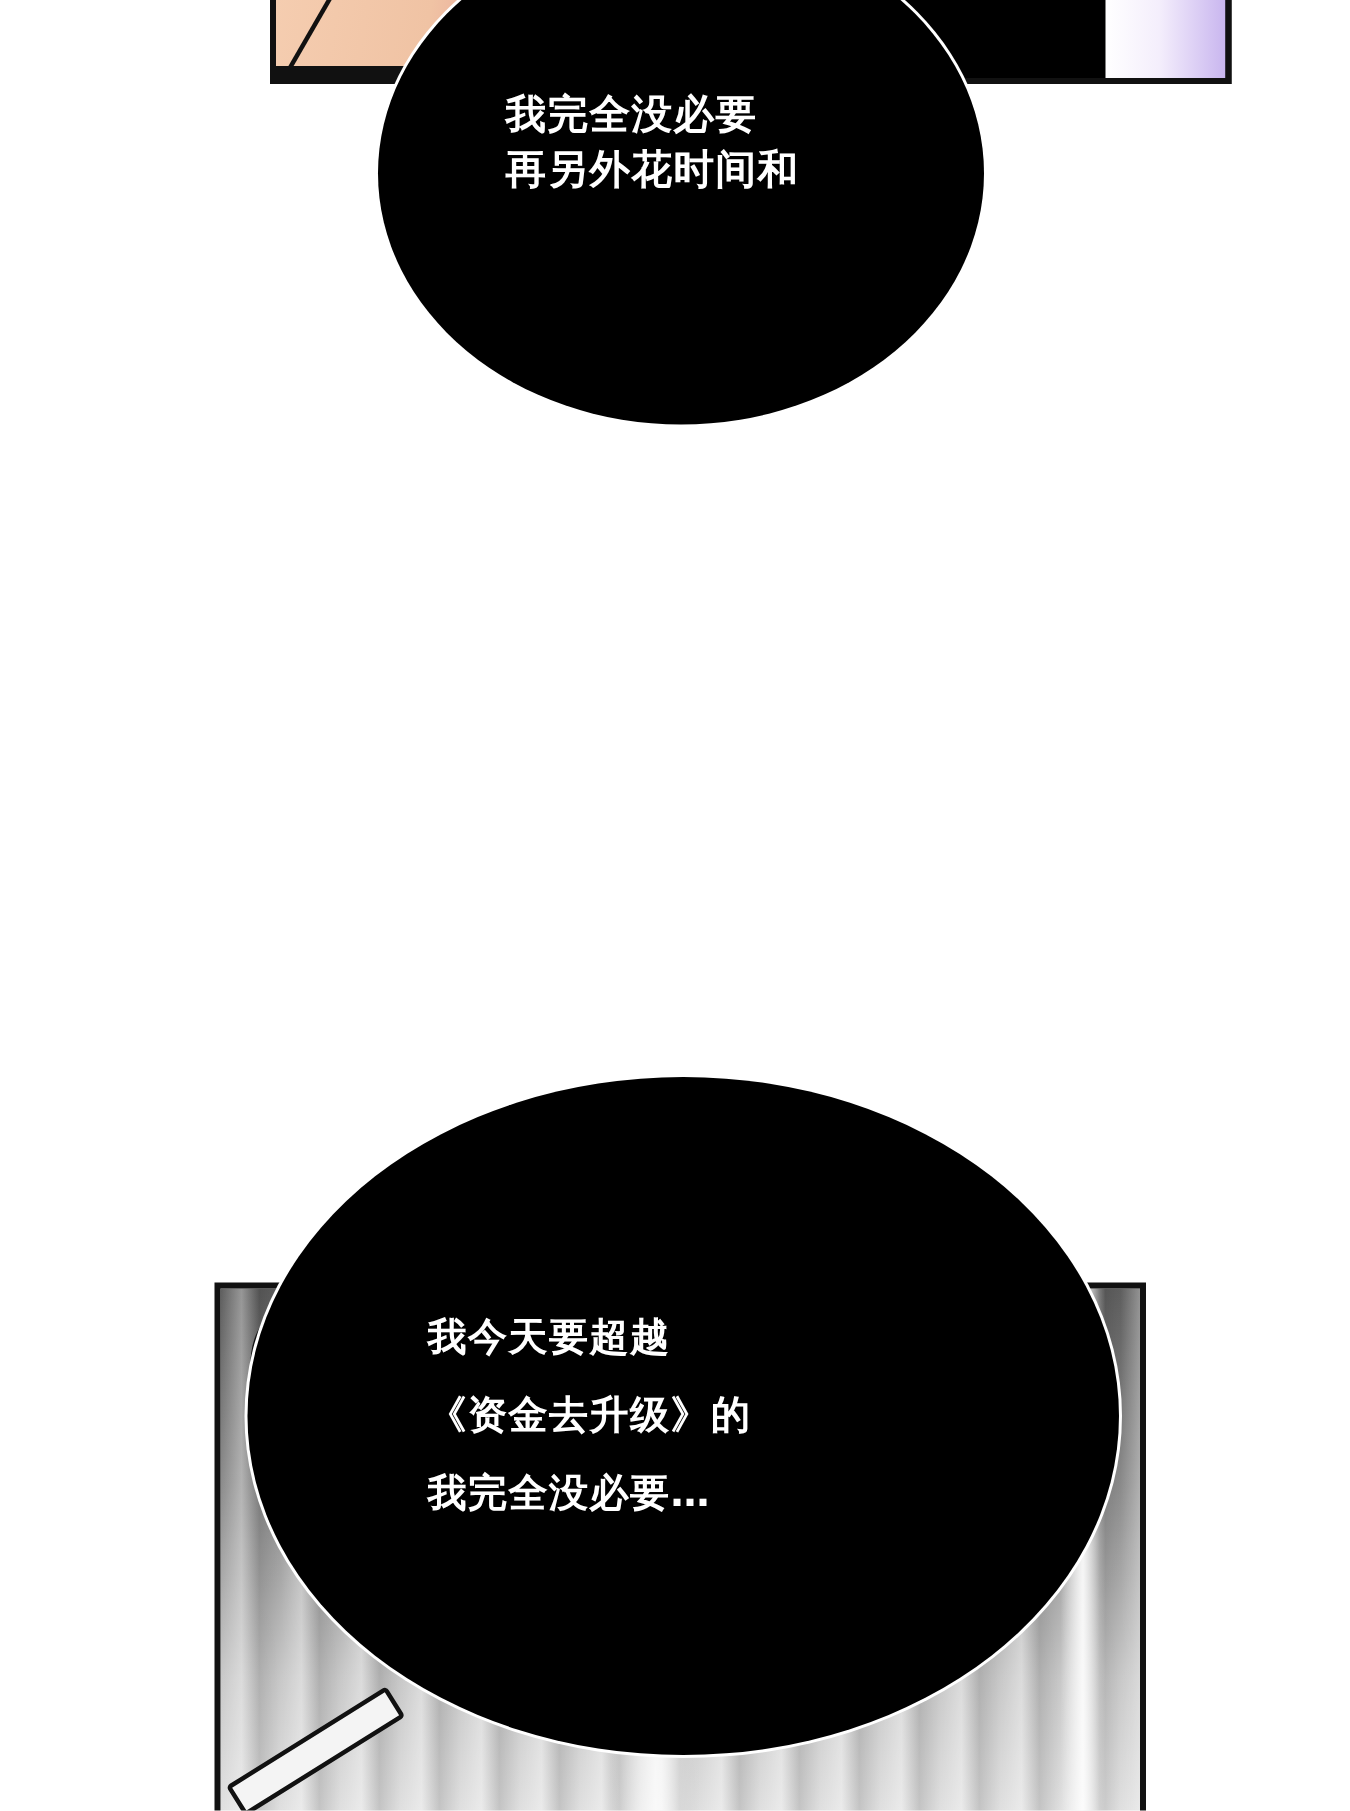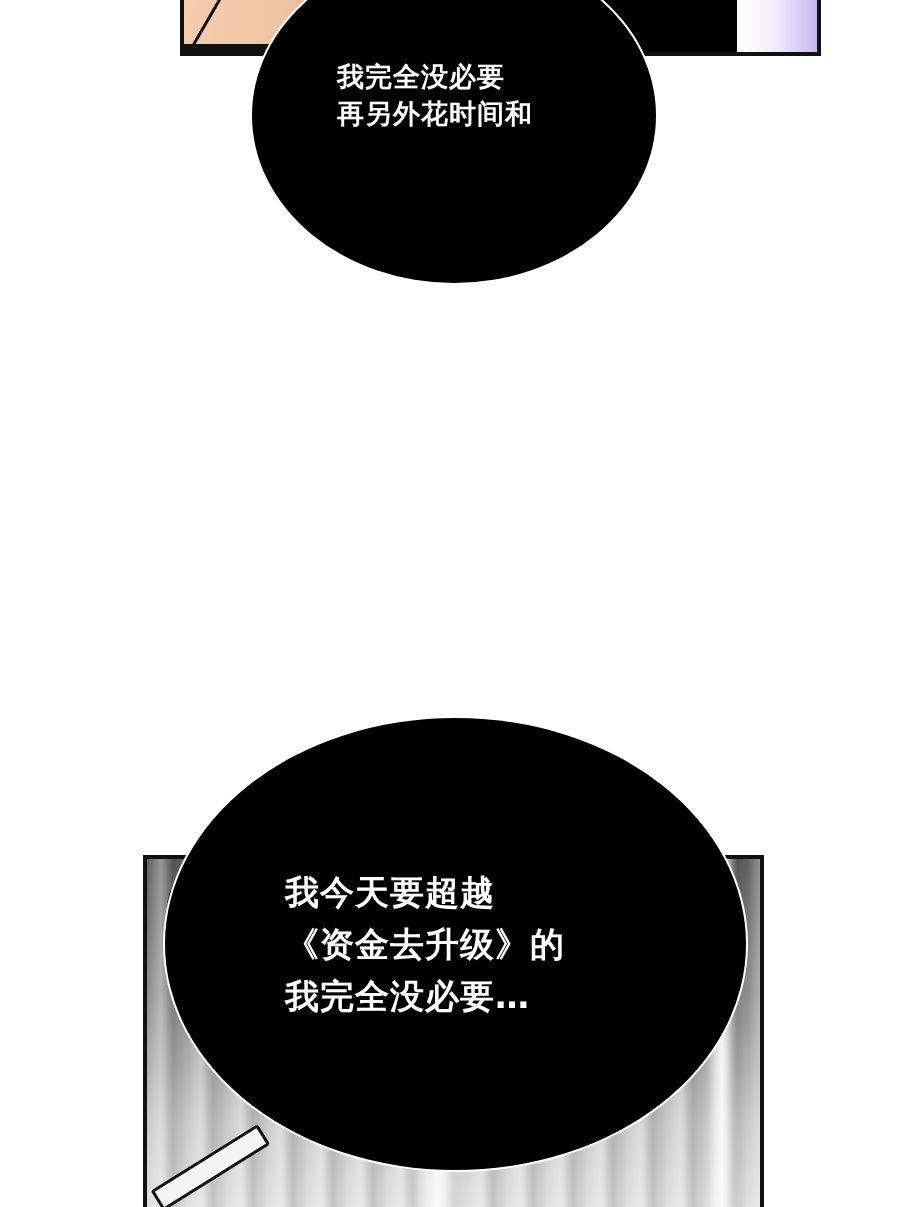--- a/index.html
+++ b/index.html
@@ -61,21 +61,21 @@
       color: #ffffff; font-weight: bold;
     }
     #bubble-1 { left: 252px; top: -52px; width: 404px; height: 335px; }
     #bubble-1 .text {
       position: absolute; left: 85px; top: 110px;
       font-size: 27px; line-height: 37px; letter-spacing: 1px;
     }
     #bubble-2 { left: 165px; top: 718px; width: 581px; height: 452px; }
     #bubble-2 .text {
       position: absolute; left: 120px; top: 148px;
-      font-size: 34px; line-height: 52px; letter-spacing: 1px;
+      font-size: 26px; line-height: 52px; letter-spacing: 1px;
     }
     .line { display: block; white-space: nowrap; }
   </style>
 </head>
 <body>
 
 <div class="panel" id="panel-top">
   <div class="skin"></div>
   <div class="skin-line"></div>
   <div class="skin-line2"></div>

